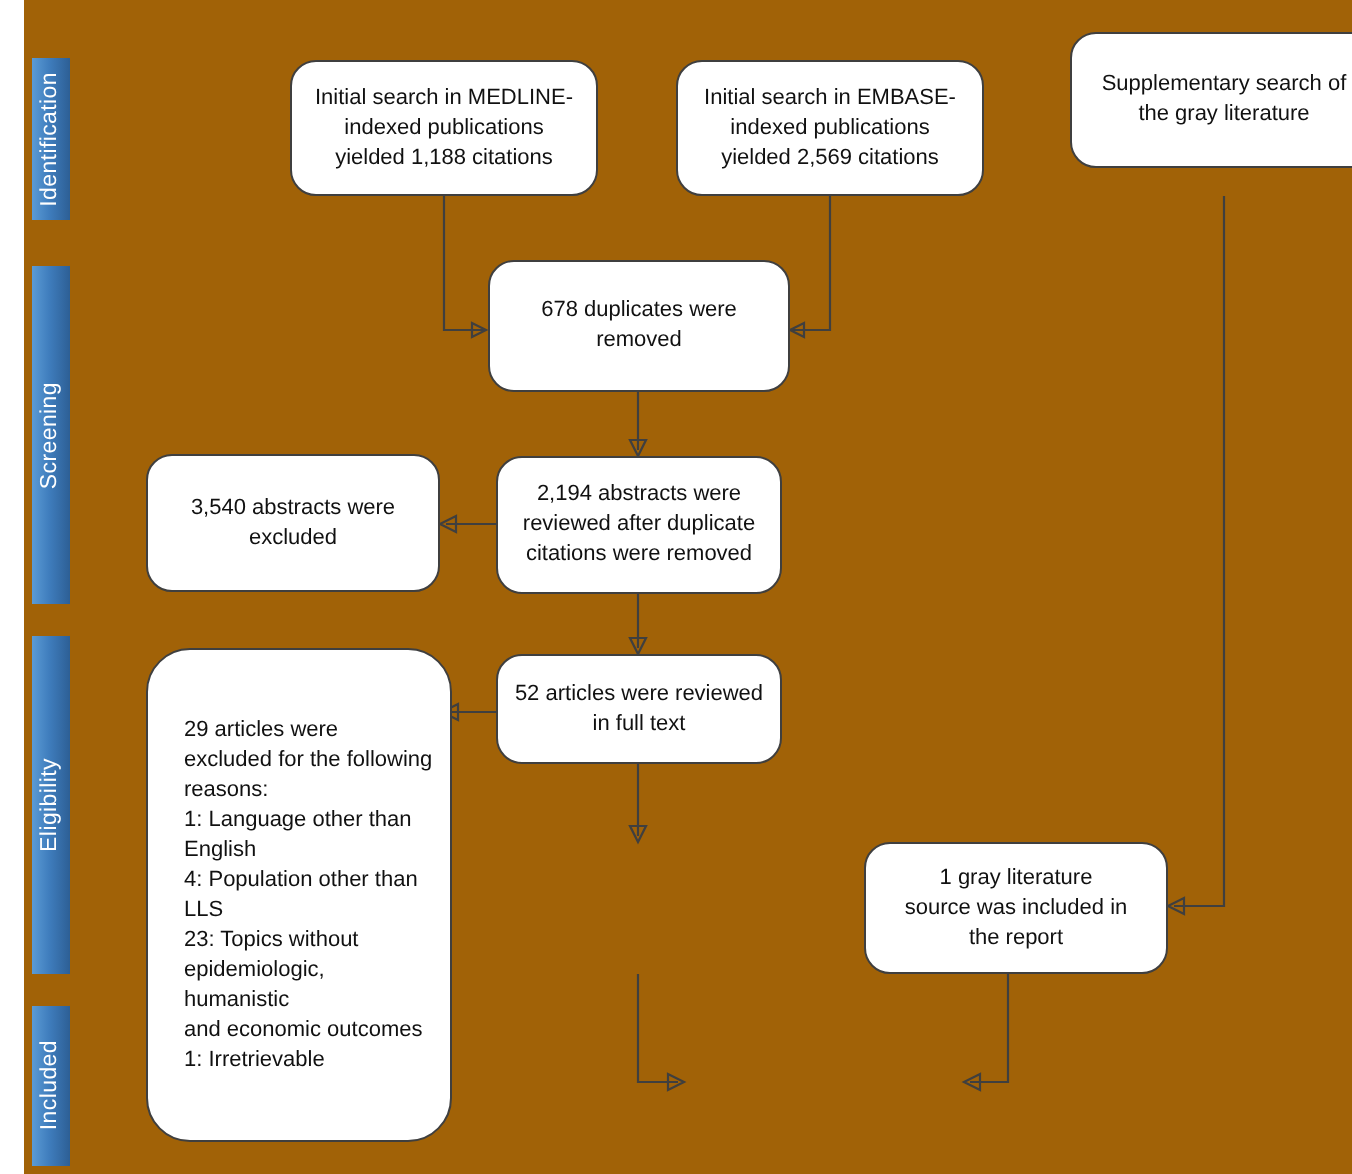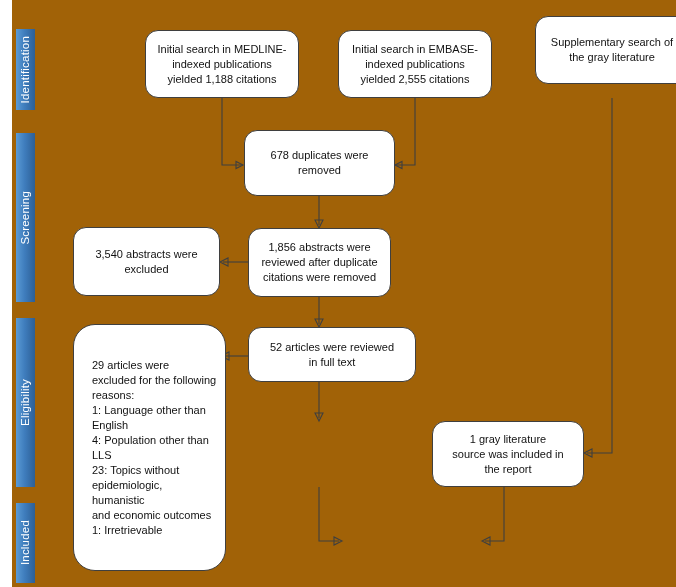--- a/index.html
+++ b/index.html
@@ -101,45 +101,45 @@
 
   <div class="node" style="left:133px;top:30px;width:154px;height:68px;">
     <span class="txt">Initial search in MEDLINE-
 indexed publications
 yielded 1,188 citations</span>
   </div>
 
   <div class="node" style="left:326px;top:30px;width:154px;height:68px;">
     <span class="txt">Initial search in EMBASE-
 indexed publications
-yielded 2,555 citations</span>
+yielded 2,569 citations</span>
   </div>
 
   <div class="node" style="left:523px;top:16px;width:154px;height:68px;">
     <span class="txt">Supplementary search of
 the gray literature</span>
   </div>
 
   <div class="node" style="left:232px;top:130px;width:151px;height:66px;">
     <span class="txt">678 duplicates were
 removed</span>
   </div>
 
   <div class="node" style="left:236px;top:228px;width:143px;height:69px;">
-    <span class="txt">1,856 abstracts were
+    <span class="txt">2,194 abstracts were
 reviewed after duplicate
 citations were removed</span>
   </div>
 
   <div class="node" style="left:61px;top:227px;width:147px;height:69px;">
     <span class="txt">3,540 abstracts were
 excluded</span>
   </div>
 
-  <div class="node" style="left:236px;top:327px;width:168px;height:55px;">
+  <div class="node" style="left:236px;top:327px;width:143px;height:55px;">
     <span class="txt">52 articles were reviewed
 in full text</span>
   </div>
 
   <div class="node tall left-align" style="left:61px;top:324px;width:153px;height:247px;">
     <span class="txt">29 articles were
 excluded for the following
 reasons:
 1: Language other than
 English

